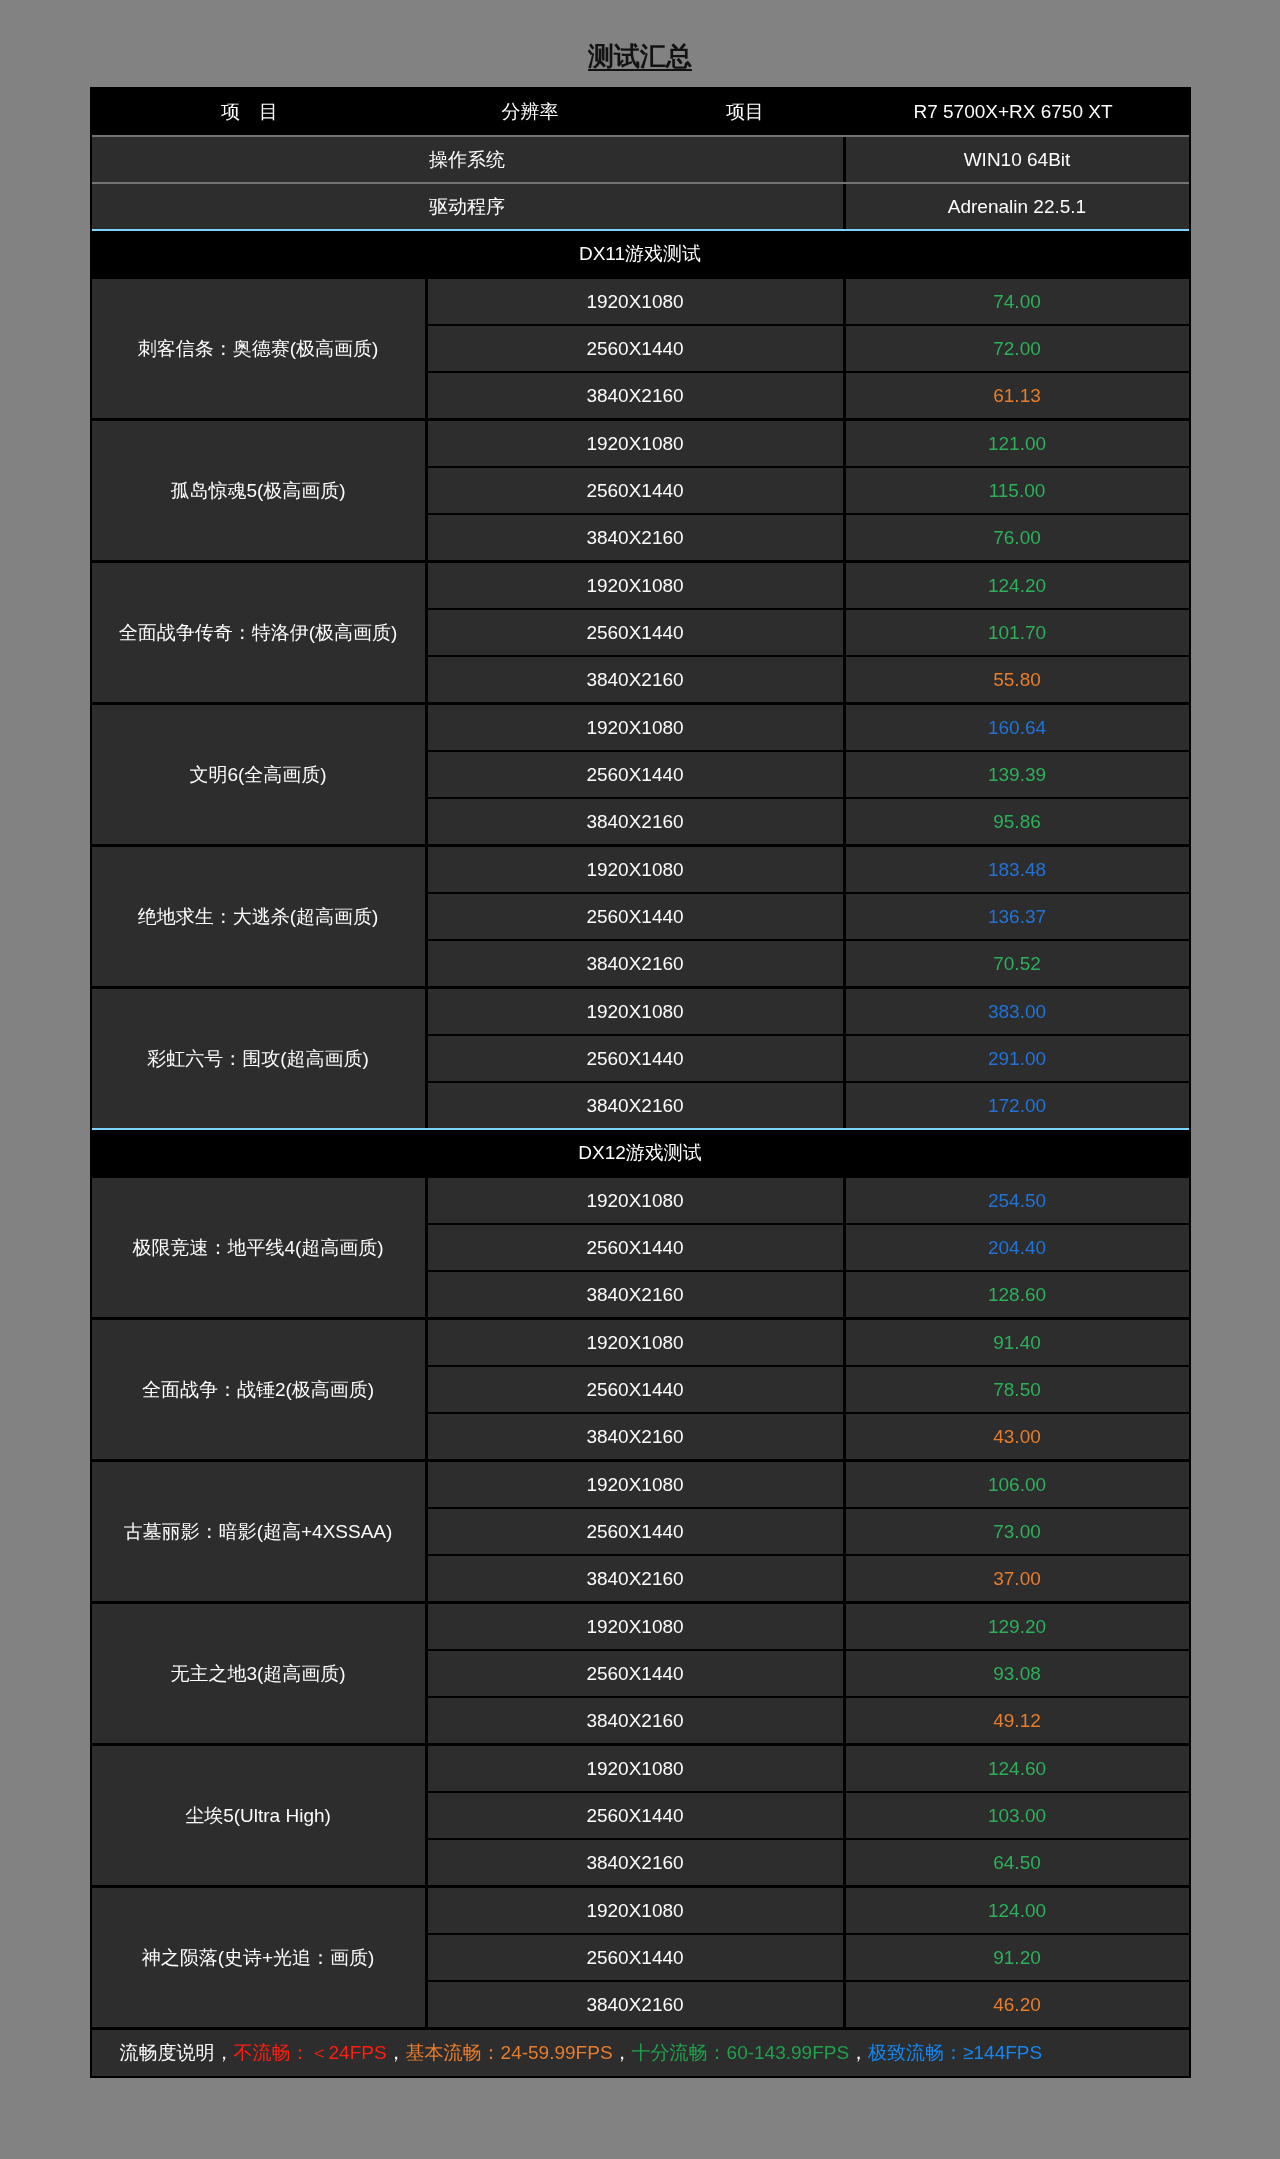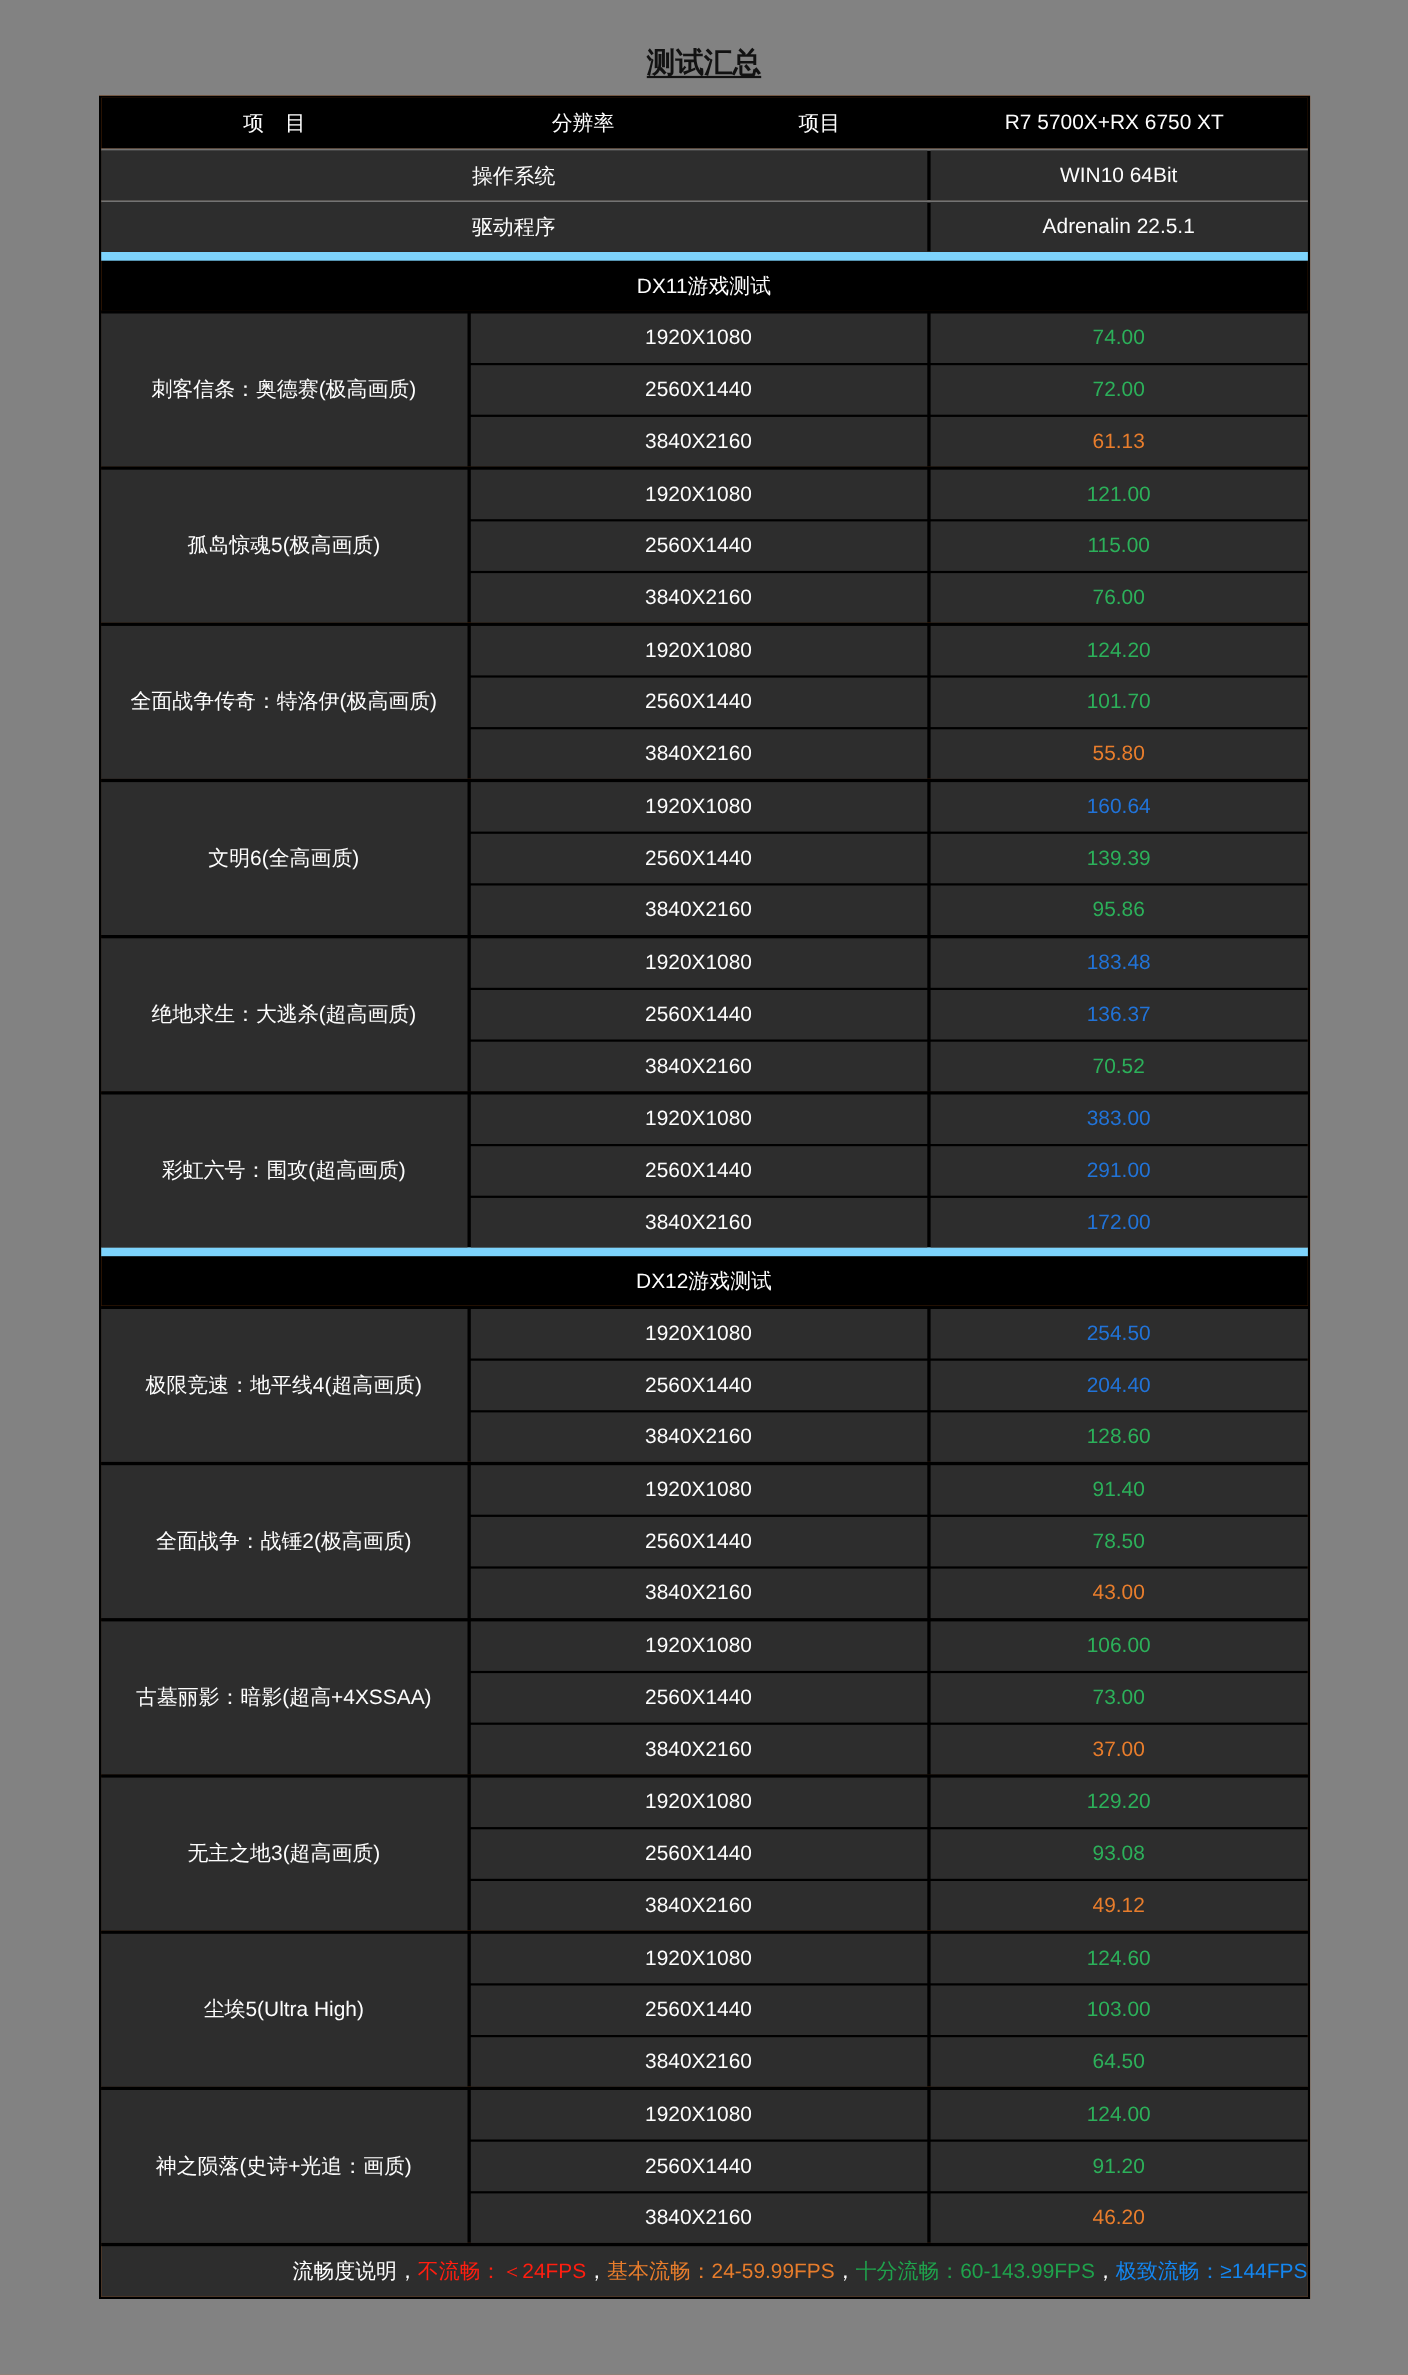--- a/index.html
+++ b/index.html
@@ -40,21 +40,21 @@
     background:#000;
     border-top:2px solid #737373;
   }
   .info-row > div {
     background:#2d2d2d; height:45px;
     display:flex; align-items:center; justify-content:center;
     color:#fdfdfd; font-size:19px;
   }
   .section-row {
     height:45px; background:#000;
-    border-top:8px solid #7dd3fc;
+    border-top:2px solid #7dd3fc;
     display:flex; align-items:center; justify-content:center;
     color:#fdfdfd; font-size:19px;
   }
   .game-block {
     display:grid;
     grid-template-columns:333px 415px 343px;
     gap:2px 3px;
     background:#000;
     border-top:3px solid #000;
   }
@@ -74,21 +74,20 @@
   .cell.res { color:#fdfdfd; }
   .footer-row {
     border-top:3px solid #000;
     height:46px;
     background:#2d2d2d;
     display:flex; align-items:center;
     padding-left:28px;
     font-size:19px;
     color:#fdfdfd;
     white-space:pre;
-    justify-content:flex-end;
   }
 </style>
 </head>
 <body>
 
 <div class="page-title">测试汇总</div>
 
 <div class="tbl" id="tbl">
   <div class="hdr-row">
     <div>项　目</div>

